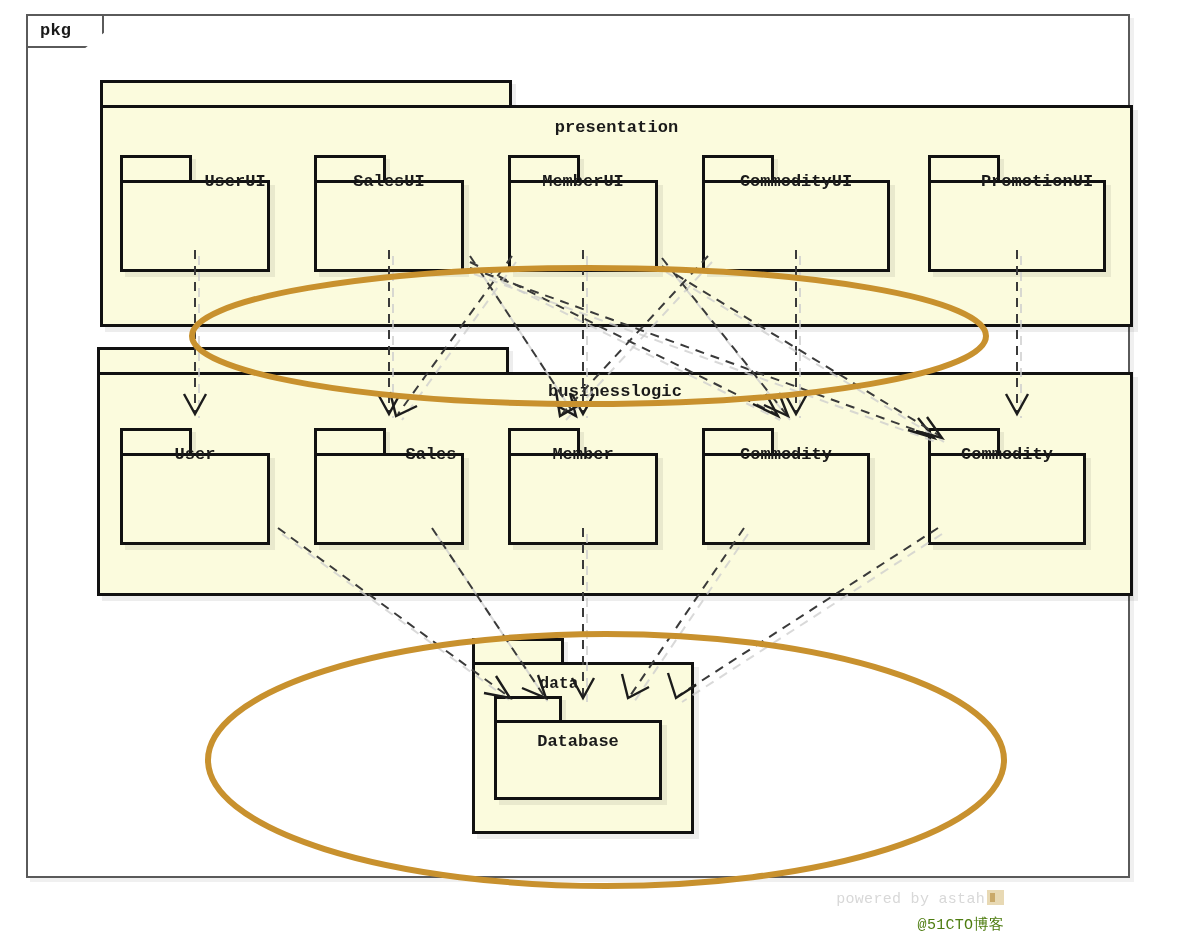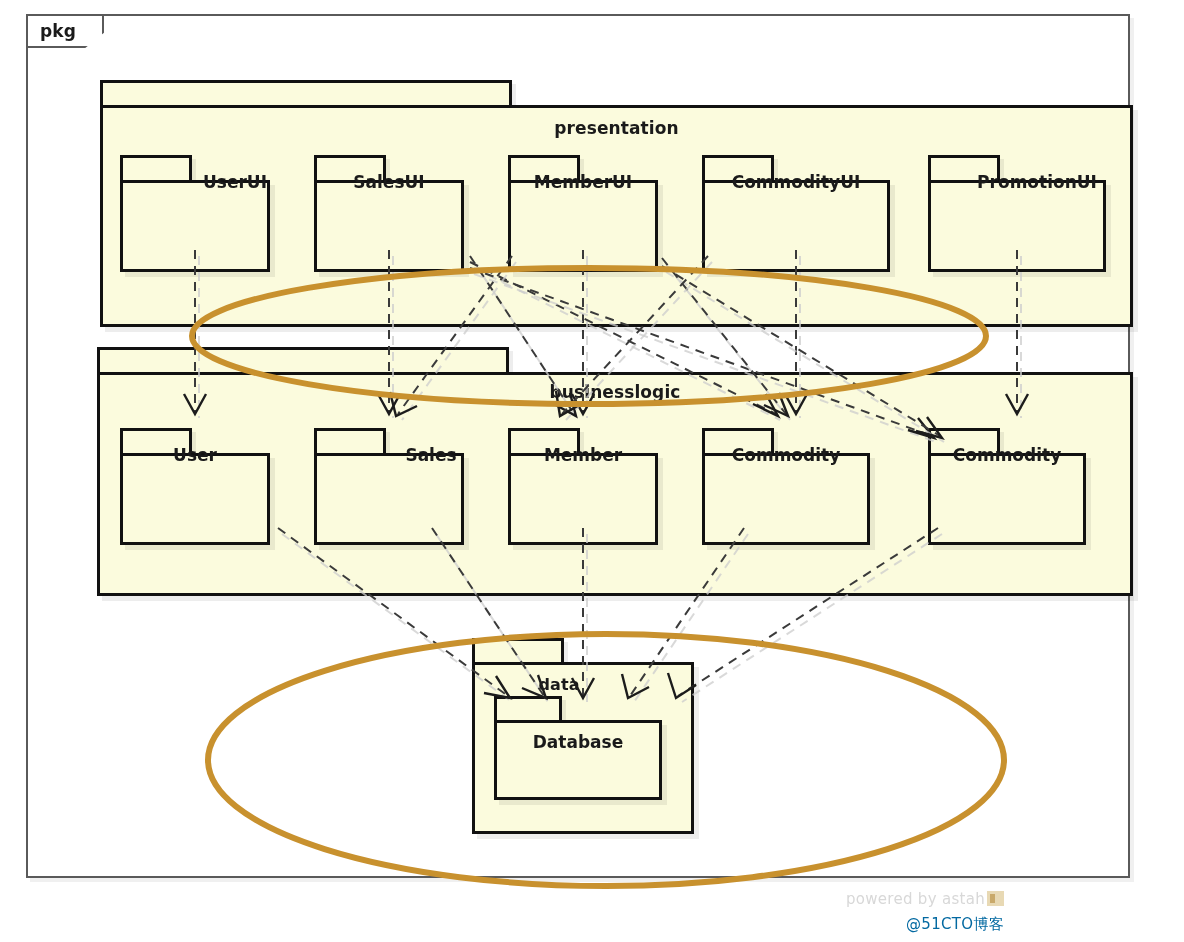--- a/index.html
+++ b/index.html
@@ -10,20 +10,21 @@
     height: 942px;
     overflow: hidden;
     font-family: "DejaVu Sans", "Liberation Sans", sans-serif;
   }
 
   #canvas {
     position: relative;
     width: 1016px;
     height: 942px;
     background: #ffffff;
+    font-family: Liberation Mono, monospace;
   }
 
   
   .uml-frame {
     position: absolute;
     left: 26px;
     top: 14px;
     width: 1104px;
     height: 864px;
     border: 2px solid #5a5a5a;
@@ -170,21 +171,21 @@
     position: absolute;
     left: 3px; top: 3px;
     width: 5px; height: 9px;
     background: #c9a96a;
   }
   .credit {
     position: absolute;
     right: 12px;
     bottom: 8px;
     font-size: 15px;
-    color: #0369a1;
+    color: #4d7c0f;
     letter-spacing: 0.3px;
     white-space: nowrap;
     z-index: 7;
   }
 </style>
 </head>
 <body>
 
 <div id="canvas">
 

